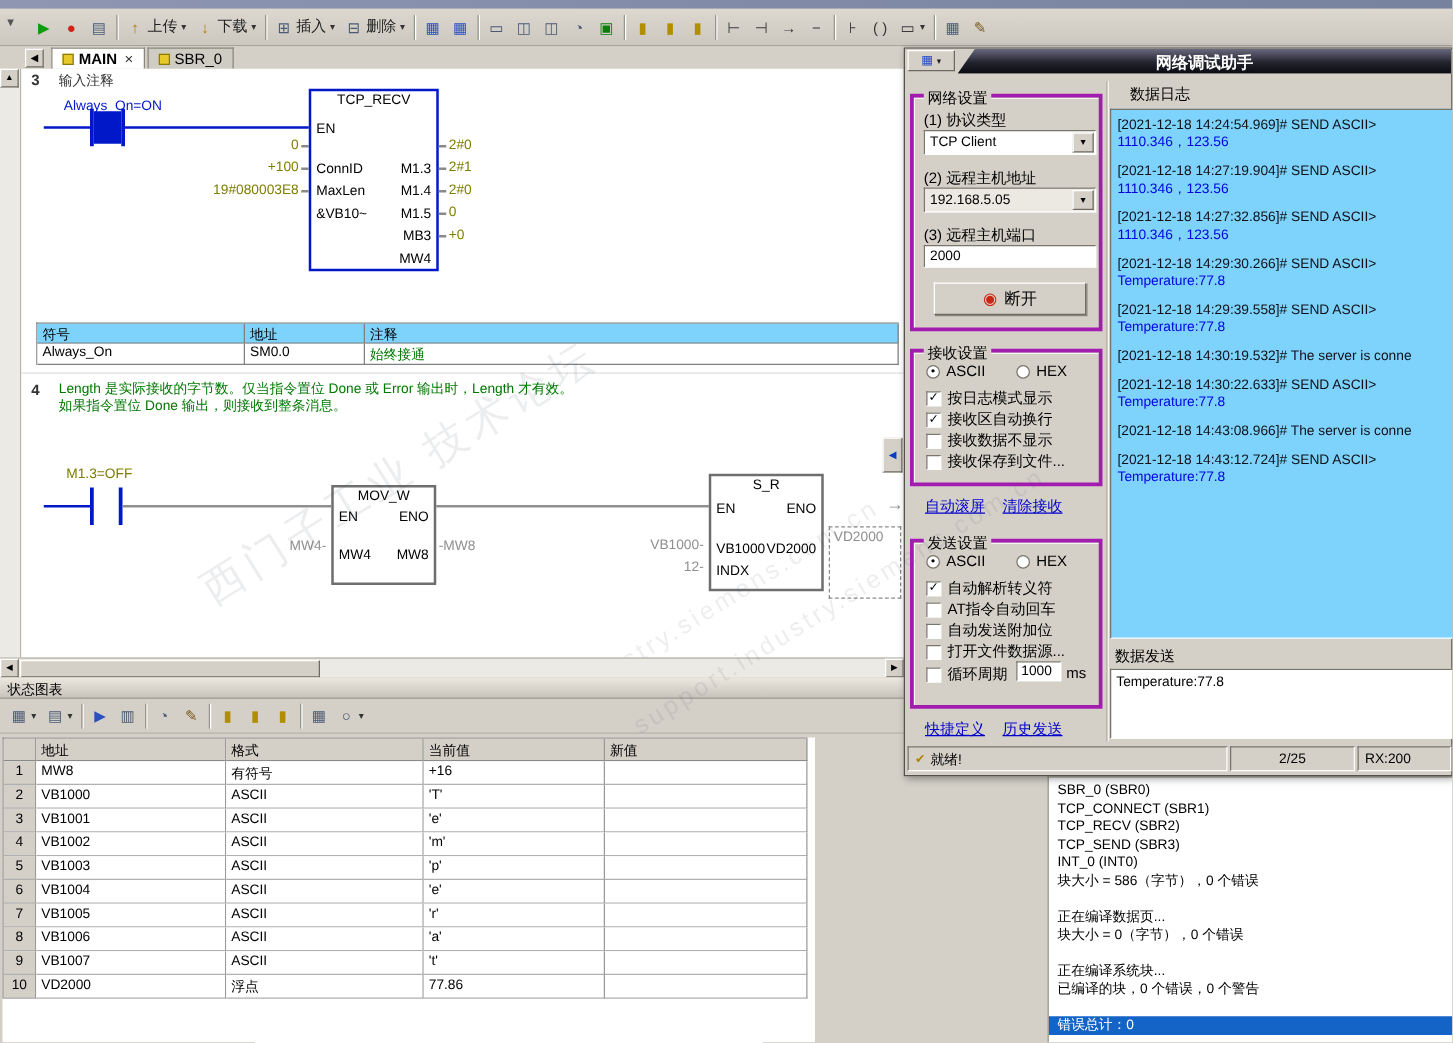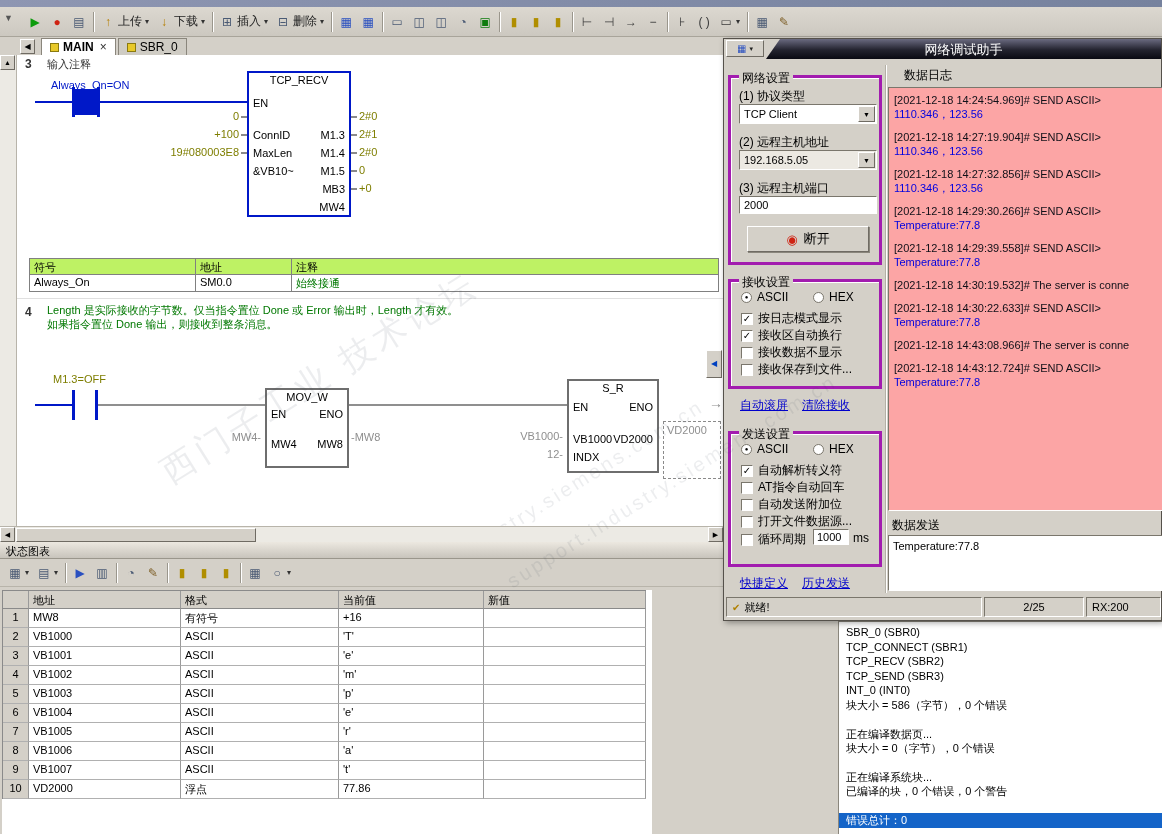--- a/index.html
+++ b/index.html
@@ -45,59 +45,59 @@
 .pinL{position:absolute;left:4px;font-size:11px}
 .pinR{position:absolute;right:4px;font-size:11px;text-align:right}
 .val{position:absolute;font-size:11px;color:#7e7e00;white-space:nowrap}
 .valR{text-align:right}
 .gval{position:absolute;font-size:11px;color:#8f8f8f;white-space:nowrap}
 .stub{position:absolute;width:6px;height:2px;background:#8a8a8a}
 .dashsel{position:absolute;border:1px dashed #8a8a8a}
 .symtbl{position:absolute;left:12px;top:203px;width:690px;font-size:11px;border-left:1px solid #808080;border-top:1px solid #808080}
 .symrow{display:flex}
 .symc{border-right:1px solid #808080;border-bottom:1px solid #808080;padding:1px 4px;height:17px;overflow:hidden;background:#fff}
-.symrow.hd .symc{background:#bef264;height:16px}
+.symrow.hd .symc{background:#7dd3fc;height:16px}
 .w1{width:166px}.w2{width:96px}.w3{flex:1}
 .divline{position:absolute;left:0;width:706px;height:1px;background:#e0e0e0}
 .splitter{position:absolute;left:706px;top:350px;width:16px;height:28px;z-index:26;font-size:8px;color:#0040c0;text-align:center;line-height:26px}
 
 .chartpanel{position:absolute;left:0;top:542px;width:1162px;height:292px;background:#d4d0c8}
 .charttitle{height:17px;background:linear-gradient(#ece8e0,#c8c4bc);border-bottom:1px solid #9a968c;font-size:11px;padding:2px 6px}
 .ctoolbar{height:28px;display:flex;align-items:center;padding-left:4px;border-bottom:1px solid #b8b4aa}
 .cwhite{position:absolute;left:2px;top:48px;width:650px;height:244px;background:#fff}
 .sctable{position:absolute;left:2px;top:48px;font-size:11px;border-left:1px solid #8a8a8a;border-top:1px solid #8a8a8a}
 .scrow{display:flex;height:19px}
 .scrow.hd{height:18px}
 .scc{border-right:1px solid #9a9a9a;border-bottom:1px solid #b0b0b0;padding:2px 4px;background:#fff;overflow:hidden;white-space:nowrap}
 .scrow.hd .scc{background:#d4d0c8;border-bottom:1px solid #8a8a8a}
 .cn{width:26px;background:#d4d0c8 !important;text-align:center;padding:2px 0}
 .ca{width:152px}.cf{width:158px}.ccur{width:145px}.cnv{width:162px}
 
 .overlay{position:absolute;left:723px;top:38px;width:439px;height:583px;background:#d4d0c8;border:1px solid #55514b;box-shadow:2px 2px 6px rgba(0,0,0,.35);z-index:30}
 .ovl-tbar{position:absolute;left:0;top:0;width:100%;height:20px;background:#d4d0c8}
 .ovl-menu{position:absolute;left:2px;top:1px;width:38px;height:17px;display:flex;align-items:center;justify-content:center;gap:3px;font-size:10px;color:#2a50c0}
 .ovl-dark{position:absolute;left:42px;top:0;right:0;height:20px;background:linear-gradient(180deg,#6a6a80 0%,#23232e 55%,#0a0a12 100%);clip-path:polygon(14px 0,100% 0,100% 100%,0 100%)}
-.ovl-title{position:absolute;left:42px;right:0;top:2px;text-align:center;color:#fff;font-weight:normal;font-size:13px}
+.ovl-title{position:absolute;left:42px;right:0;top:2px;text-align:center;color:#fff;font-weight:bold;font-size:13px}
 .grp{position:absolute;left:4px;width:154px;border:3px solid #a21caf;box-shadow:inset 1px 1px 0 #fff}
 .grp-t{position:absolute;top:-8px;left:8px;background:#d4d0c8;padding:0 3px;font-size:12px}
 .flbl{position:absolute;font-size:12px}
 .combo{position:absolute;height:20px;background:#fff;border:1px solid;border-color:#7a766c #fff #fff #7a766c;display:flex;align-items:center}
 .combo.dis{background:#ece9e2}
 .combo .cvv{flex:1;padding:0 4px;font-size:11px;white-space:nowrap;overflow:hidden}
 .combo .caa{width:17px;height:16px;margin-right:1px;font-size:7px;text-align:center;line-height:15px}
 .tinput{position:absolute;background:#fff;border:1px solid;border-color:#7a766c #fff #fff #7a766c;font-size:11px;padding:2px 4px}
 .dbtn{position:absolute;display:flex;align-items:center;justify-content:center;gap:6px;font-size:13px;box-shadow:1px 1px 0 #8a867c}
 .dicon{color:#cf2313;font-size:13px}
 .cbrow{position:absolute;display:flex;align-items:center;gap:5px;font-size:12px;white-space:nowrap}
 .cb{width:12px;height:12px;background:#fff;border:1px solid;border-color:#7a766c #fff #fff #7a766c;font-size:10px;line-height:10px;text-align:center;font-weight:bold;flex:none}
 .rb{width:11px;height:11px;border-radius:50%;background:#fff;border:1px solid #7a766c;font-size:6px;line-height:9px;text-align:center;flex:none}
 .link{position:absolute;color:#0000cc;text-decoration:underline;font-size:12px}
 .vdiv{position:absolute;left:161px;top:26px;width:1px;height:528px;background:#b4b0a6;box-shadow:1px 0 0 #fff}
 .loghdr{position:absolute;font-size:12px}
-.logbox{position:absolute;left:164px;top:48px;width:275px;height:424px;background:#fca5a5;border:1px solid;border-color:#7a766c #fff #fff #7a766c;padding:5px;font-size:11px;line-height:14px;overflow:hidden}
+.logbox{position:absolute;left:164px;top:48px;width:275px;height:424px;background:#7dd3fc;border:1px solid;border-color:#7a766c #fff #fff #7a766c;padding:5px;font-size:11px;line-height:14px;overflow:hidden}
 .lentry{margin-bottom:9px}
 .lts{color:#101018}
 .lmsg{color:#0000e0}
 .lmsg:empty{display:none}
 .sendbox{position:absolute;left:164px;top:496px;width:275px;height:56px;background:#fff;border:1px solid;border-color:#7a766c #fff #fff #7a766c;padding:4px;font-size:11px}
 .ovl-status{position:absolute;left:2px;top:558px;width:435px;height:20px;display:flex;gap:2px}
 .seg{border:1px solid;border-color:#7a766c #fff #fff #7a766c;font-size:11px;padding:2px 5px;background:#d4d0c8;display:flex;align-items:center;gap:4px;overflow:hidden;white-space:nowrap}
 .s1{width:256px}.s2{width:100px;justify-content:center}.s3{flex:1}
 .sicon{color:#b08000;font-size:10px}
 

